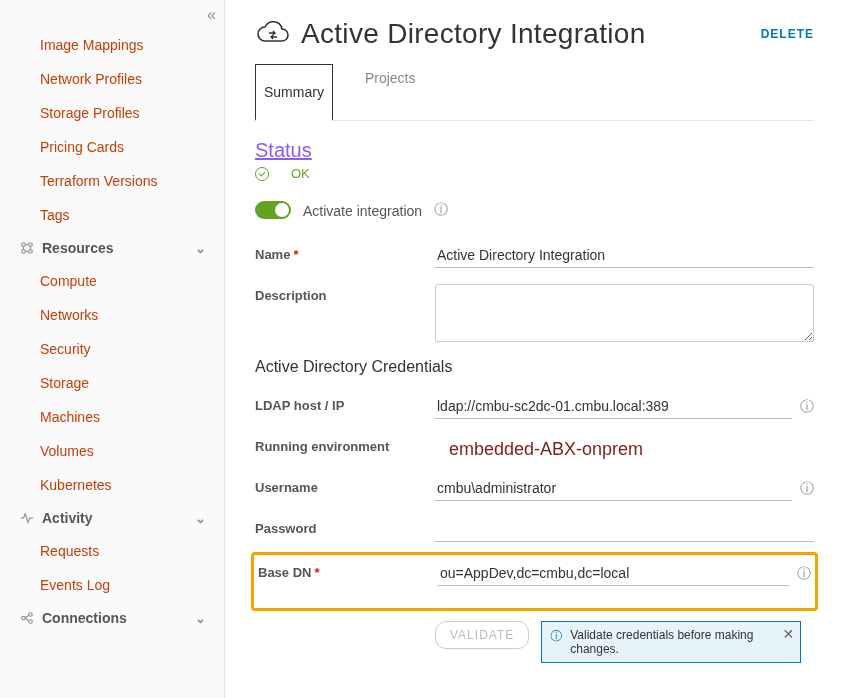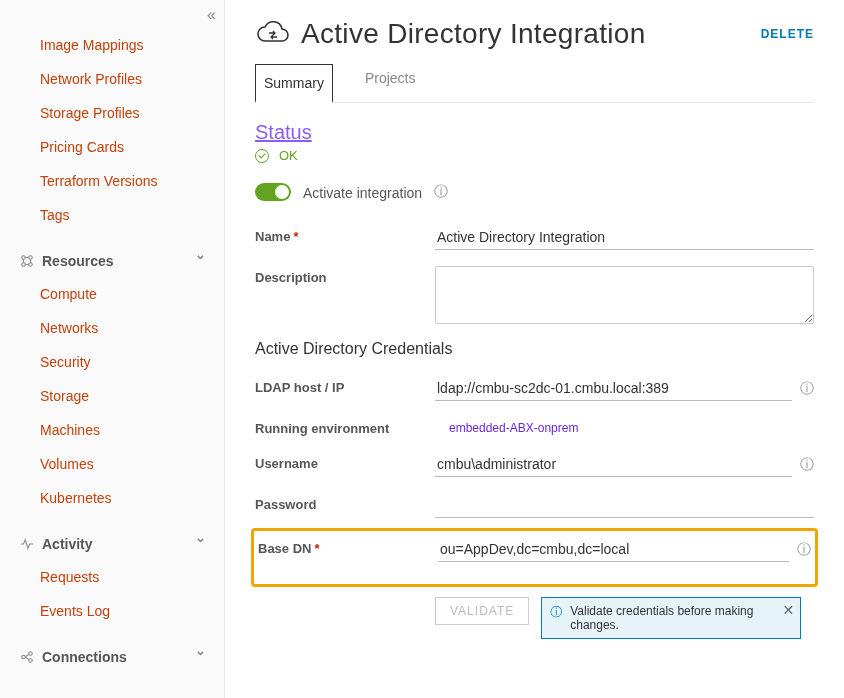--- a/index.html
+++ b/index.html
@@ -41,21 +41,20 @@
     padding: 8px 18px 8px 20px;
     cursor: pointer;
     font-weight: 600;
     color: #565656;
     font-size: 14px;
   }
   .sidebar-group-header .ghead-left {
     display: flex;
     align-items: center;
     gap: 8px;
-    margin-top: 13px;
   }
   .sidebar-group-header .chev {
     color: #8c8c8c;
     font-size: 13px;
   }
   .sidebar-item {
     padding: 9px 10px 9px 40px;
     color: #c2410c;
     cursor: pointer;
     font-size: 14px;
@@ -113,33 +112,33 @@
     padding: 6px 4px;
     cursor: pointer;
     color: #888;
     font-size: 14px;
   }
   .tab.active {
     color: #333;
     border: 1px solid #333;
     border-bottom: 2px solid #fff;
     margin-bottom: -1px;
-    padding: 10px 8px;
+    padding: 19px 8px;
   }
   .section-title {
     font-size: 20px;
     font-weight: 300;
     color: #8b5cf6;
     margin: 6px 0 4px 0;
     text-decoration: underline;
   }
   .status-ok {
     display: flex;
     align-items: center;
-    gap: 10px;
+    gap: 22px;
     color: #62a420;
     font-size: 13px;
     margin-bottom: 20px;
   }
   .toggle-row {
     display: flex;
     align-items: flex-end;
     gap: 12px;
     margin-bottom: 24px;
   }
@@ -191,22 +190,22 @@
     width: 100%;
     height: 58px;
     border: 1px solid #ccc;
     border-radius: 2px;
     resize: both;
     font-family: inherit;
     font-size: 13px;
     padding: 4px;
   }
   .readonly-val {
-    font-size: 12px;
-    color: #6d28d9;
+    font-size: 18px;
+    color: #7f1d1d;
     padding-top: 4px;
   }
   .subsection-title {
     font-size: 16px;
     font-weight: 300;
     color: #333;
     margin: 10px 0 18px 0;
   }
   .info-icon {
     color: #8c8c8c;
@@ -225,21 +224,21 @@
     align-items: flex-start;
     gap: 12px;
     margin-top: 8px;
   }
   .validate-btn {
     border: 1px solid #ccc;
     color: #bbb;
     font-size: 12px;
     letter-spacing: 1px;
     padding: 6px 14px;
-    border-radius: 0;
+    border-radius: 11px;
     background: #fff;
     cursor: not-allowed;
   }
   .info-banner {
     border: 1px solid #0079b8;
     background: #e6f4fa;
     font-size: 12px;
     color: #333;
     display: flex;
     align-items: flex-start;

